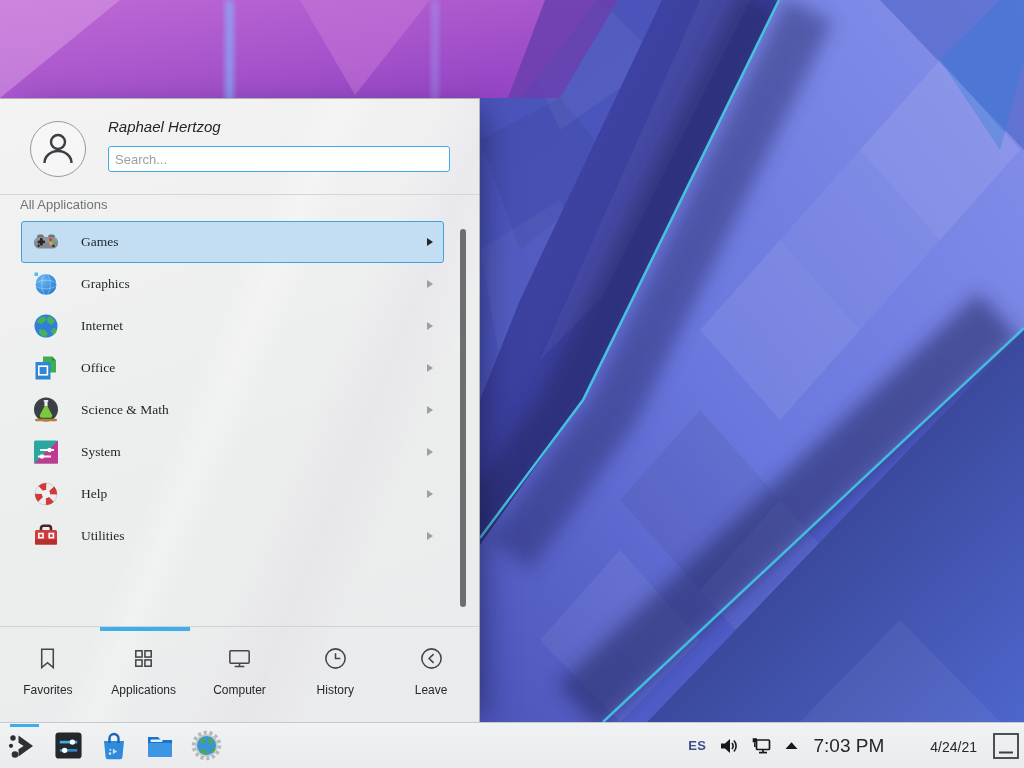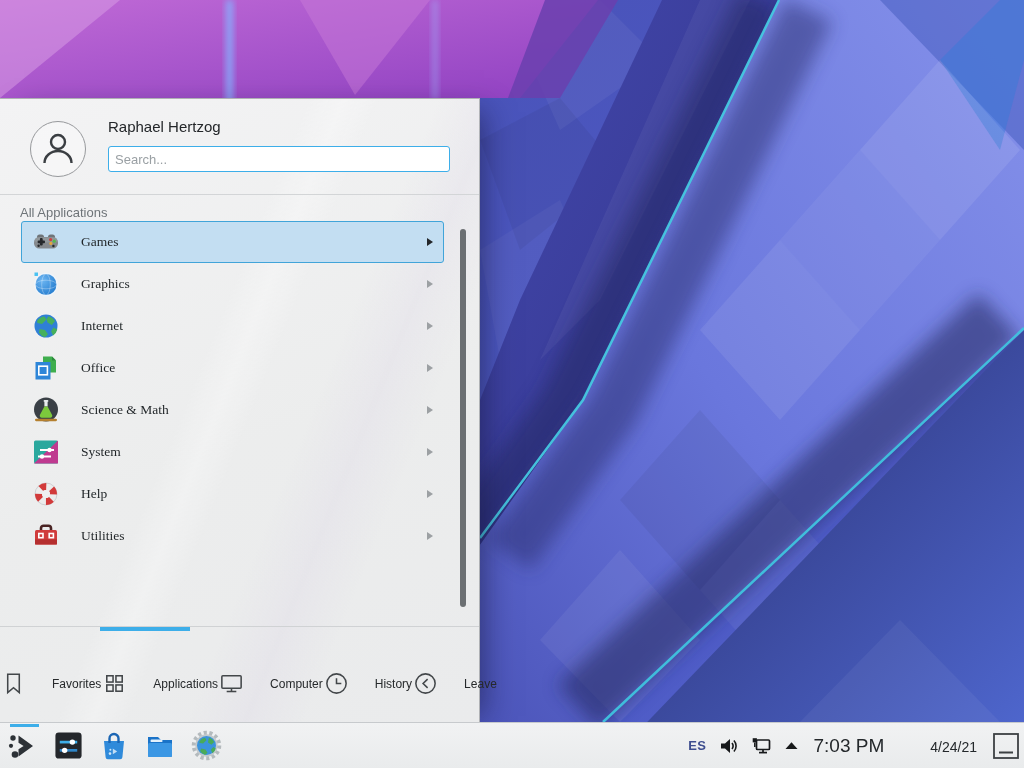--- a/index.html
+++ b/index.html
@@ -39,46 +39,46 @@
   .popup::before{ 
     content:"";position:absolute;inset:0;pointer-events:none;
     background:
       linear-gradient(112deg,transparent 42%,rgba(255,255,255,.55) 47%,transparent 52%),
       linear-gradient(112deg,transparent 60%,rgba(210,200,225,.35) 68%,transparent 76%);
     opacity:.5;
   }
   .popup-header{position:absolute;left:0;top:0;right:0;height:95px;}
   .avatar{position:absolute;left:30px;top:22px;width:54px;height:54px;border-radius:50%;
     border:1px solid #97999c;background:rgba(255,255,255,.35);display:flex;align-items:center;justify-content:center;}
-  .user-name{position:absolute;left:108px;top:19px;font-size:15px;color:#232629;}
+  .user-name{position:absolute;left:108px;top:19px;font-size:15px;color:#232629;font-style:italic;}
   .search-input{
     position:absolute;left:108px;top:47px;width:328px;height:24px;
     border:1px solid #3daee9;border-radius:3px;background:#fff;
     font-family:inherit;font-size:13px;color:#232629;padding:0 6px;outline:none;
   }
   .search-input::placeholder{color:#9aa0a4;}
   .header-divider{position:absolute;left:0;right:0;top:95px;height:1px;background:#d3d5d7;}
-  .section-label{position:absolute;left:20px;top:106px;font-size:13px;color:#6e7478;text-align:center;}
+  .section-label{position:absolute;left:20px;top:98px;font-size:13px;color:#6e7478;text-align:center;}
   .menu-list{position:absolute;left:0;right:0;top:122px;height:405px;overflow:hidden;font-family:Liberation Serif, serif;}
   .menu-item{
     height:40px;margin:0 35px 0 21px;border:1px solid transparent;border-radius:3px;
     display:flex;align-items:center;cursor:pointer;
   }
   .menu-item.selected{background:#c3def2;border-color:#41a4d9;}
   .mi-icon{width:28px;height:28px;margin-left:10px;flex:0 0 28px;}
   .mi-label{margin-left:21px;font-size:13.5px;color:#1f2427;}
   .mi-arrow{margin-left:auto;margin-right:10px;width:0;height:0;
     border-left:6px solid #9ca0a3;border-top:4.5px solid transparent;border-bottom:4.5px solid transparent;}
   .menu-item.selected .mi-arrow{border-left-color:#232629;}
   .scroll-thumb{position:absolute;right:13px;top:130px;width:6px;height:378px;background:#6b6f72;border-radius:3px;}
   .list-divider{position:absolute;left:0;right:0;top:527px;height:1px;background:#d0d2d4;}
   .tab-indicator{position:absolute;left:100px;top:528px;width:90px;height:4px;background:#3daee9;}
   .tabbar{position:absolute;left:0;right:0;top:534px;bottom:0;display:flex;}
-  .tab{flex:1;display:flex;flex-direction:row;align-items:center;justify-content:flex-start;
-    padding-top:12px;gap:25px;cursor:pointer;}
+  .tab{flex:1;display:flex;flex-direction:column;align-items:center;justify-content:flex-start;
+    padding-top:12px;gap:11px;cursor:pointer;}
   .tab-label{font-size:12px;color:#26292b;}
 </style>
 </head>
 <body>
 
 <div class="wallpaper">
 <svg width="1024" height="768" viewBox="0 0 1024 768" preserveAspectRatio="none">
   <defs>
     <linearGradient id="gBase" x1="0" y1="0" x2="1" y2="1">
       <stop offset="0" stop-color="#474fb4"></stop>

